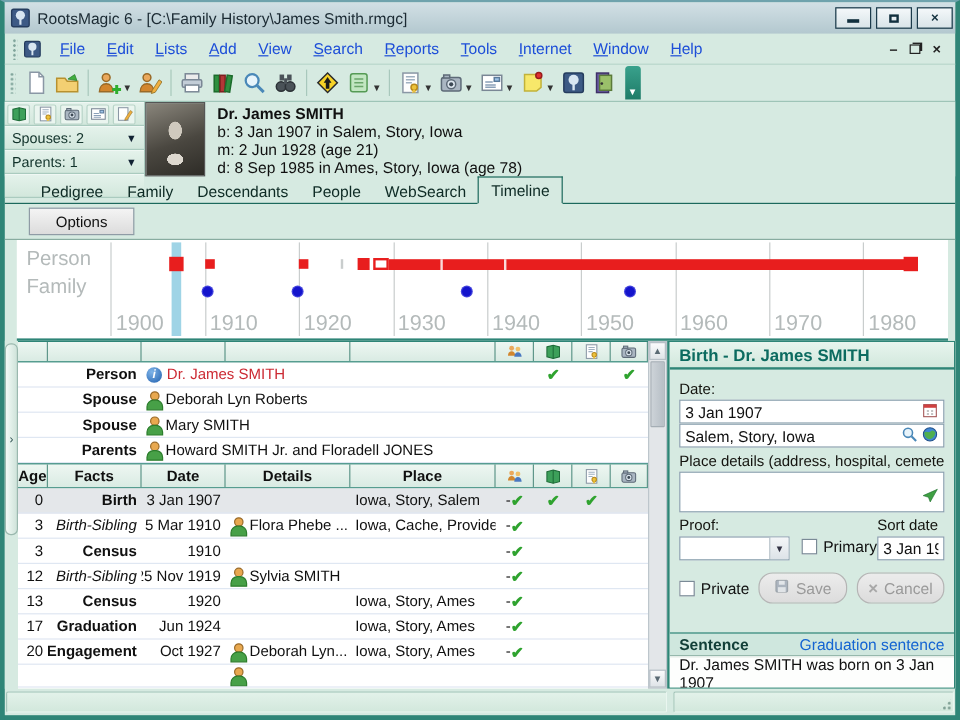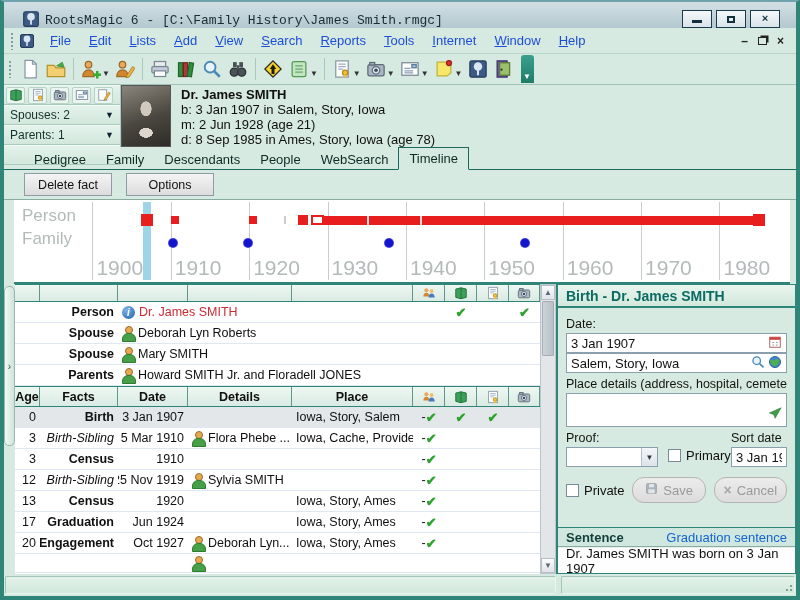--- a/index.html
+++ b/index.html
@@ -1,19 +1,19 @@
 <!DOCTYPE html>
 <html><head>
 <meta charset="utf-8">
 <style>
   html,body{margin:0;padding:0;background:#9fb5ad;font-family:"Liberation Sans",sans-serif;}
   *{box-sizing:border-box;}
   .window{width:800px;height:600px;border:4px solid #2f8577;border-top:2px solid #6fa3ad;background:#d6eae1;display:flex;flex-direction:column;position:relative;}
   
-  .titlebar{height:26px;background:linear-gradient(#d2e0e5,#b3c8cf);display:flex;align-items:flex-end;padding:0 16px;flex:0 0 auto;font-family:Liberation Mono, monospace;}
+  .titlebar{height:26px;background:linear-gradient(#d2e0e5,#b3c8cf);display:flex;align-items:center;padding:0 2px;flex:0 0 auto;}
   .titlebar .app-ico{width:18px;height:18px;margin:0 5px 0 2px;}
   .titlebar .ttl{font-size:13px;color:#1b2a33;flex:1;white-space:nowrap;overflow:hidden;}
   .winbtn{width:30px;height:18px;border:1px solid #1b3a4a;background:linear-gradient(#f4f8fa,#d9e4e8);margin-left:4px;display:flex;align-items:center;justify-content:center;font-size:11px;font-weight:bold;color:#12303e;cursor:default;}
   .winbtn .box{width:8px;height:7px;border:2px solid #12303e;display:inline-block;}
   .winbtn .bar{width:10px;height:3px;background:#12303e;display:inline-block;margin-top:5px;}
   
   .menubar{height:26px;display:flex;align-items:center;padding:0 6px;flex:0 0 auto;border-bottom:1px solid #b9d6cb;}
   .drag-dots{width:5px;height:18px;margin-right:4px;background-image:radial-gradient(circle,#7fa39a 1px,transparent 1.2px);background-size:4px 4px;}
   .menubar .app-ico{width:16px;height:16px;margin-right:6px;}
   .menu-item{font-size:13px;color:#1d4ed8;padding:3px 9px;cursor:default;}
@@ -45,21 +45,21 @@
   
   .tabrow{height:23px;flex:0 0 auto;display:flex;align-items:flex-end;padding:0 0 0 20px;border-bottom:1px solid #1c695c;}
   .tab{font-size:13px;color:#0d2a24;padding:3px 10px 2px;margin-bottom:0;cursor:default;}
   .tab.active{border:1px solid #1c695c;border-bottom:1px solid #d6eae1;background:#d6eae1;margin-bottom:-1px;padding-bottom:3px;}
   
   .actionbar{height:30px;flex:0 0 auto;display:flex;align-items:center;gap:14px;padding:0 0 0 20px;border-bottom:1px solid #88aca0;}
   .act-btn{min-width:88px;height:23px;background:linear-gradient(#f4f4f4,#dcdcdc);border:1px solid #8f9ba5;font-size:12.5px;color:#111;display:flex;align-items:center;justify-content:center;padding:0 12px;}
   
   .timeline{height:84px;flex:0 0 auto;background:#fff;position:relative;margin:0 6px 0 10px;border-bottom:2px solid #2f8577;overflow:hidden;}
   .tl-grid{position:absolute;top:2px;bottom:2px;width:1px;background:#c9cdcd;}
-  .tl-year{position:absolute;bottom:2px;font-size:21px;color:#b4baba;}
+  .tl-year{position:absolute;bottom:2px;font-size:18px;color:#b4baba;}
   .tl-rowlab{position:absolute;left:8px;font-size:17px;color:#b4baba;}
   .tl-band{position:absolute;top:2px;bottom:2px;width:8px;background:#9fd4e6;}
   .tl-sq{position:absolute;background:#e81e1e;}
   .tl-tick{position:absolute;background:#c9cdcd;}
   .tl-open{position:absolute;border:2px solid #e81e1e;background:#fff;}
   .tl-bar{position:absolute;background:#e81e1e;}
   .tl-bar i{position:absolute;top:0;bottom:0;width:2px;background:#fbd9d9;}
   .tl-dot{position:absolute;width:8px;height:8px;background:#1414cc;border-radius:50%;box-shadow:0 0 0 1px #4444dd;}
   
   .main{flex:1;display:flex;overflow:hidden;background:#d6eae1;}
@@ -363,21 +363,20 @@
   <div class="tabrow" id="tabrow">
       <span class="tab">Pedigree</span>
       <span class="tab">Family</span>
       <span class="tab">Descendants</span>
       <span class="tab">People</span>
       <span class="tab">WebSearch</span>
       <span class="tab active">Timeline</span>
     </div>
 
   <div class="actionbar" id="actionbar">
-      <span class="act-btn">Delete fact</span>
       <span class="act-btn">Options</span>
     </div>
 
   <div class="timeline" id="timeline">
       <div class="tl-band" style="left: calc(17.17% - 4px); background: rgb(159, 212, 230);"></div>
       <div class="tl-grid" style="left: 10.1%;"></div>
       <div class="tl-year" style="left: calc(10.1% + 4px);">1900</div>
       <div class="tl-grid" style="left: 20.2%;"></div>
       <div class="tl-year" style="left: calc(20.2% + 4px);">1910</div>
       <div class="tl-grid" style="left: 30.3%;"></div>

